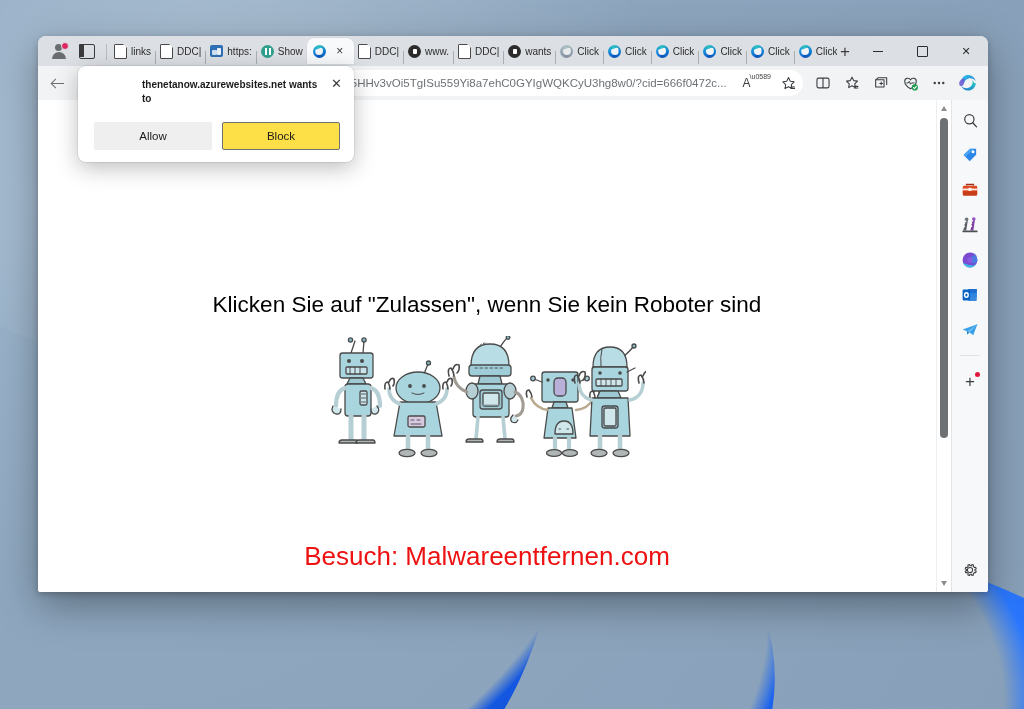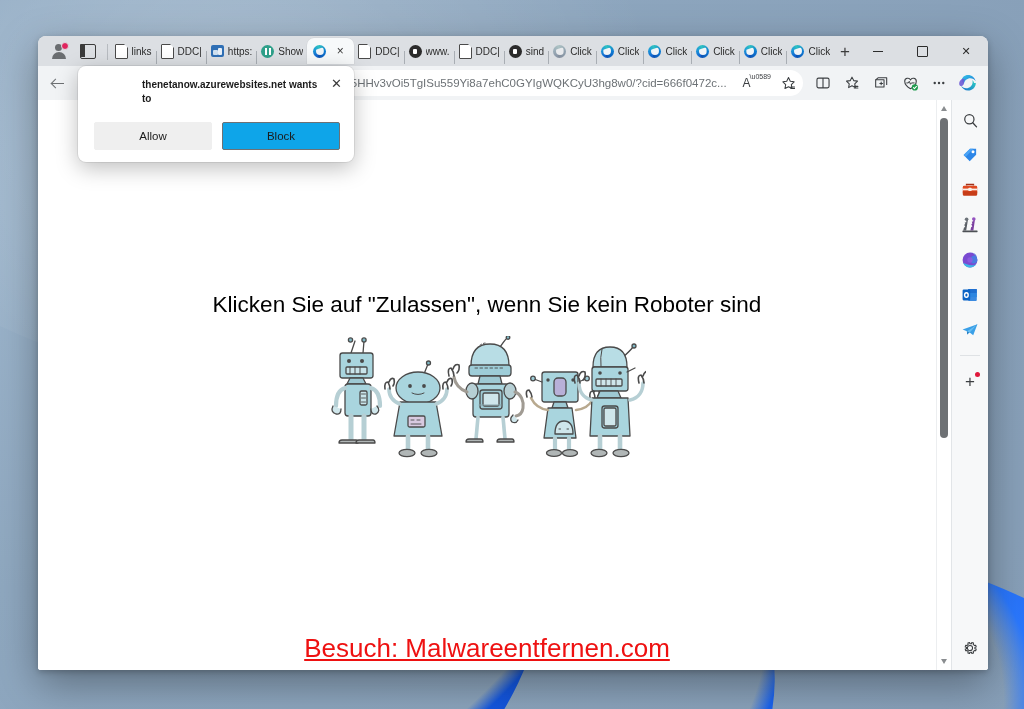--- a/index.html
+++ b/index.html
@@ -38,21 +38,21 @@
     background:radial-gradient(ellipse at 40% 30%, rgba(30,110,255,0) 52%, #3c8bff 56%, #1c55d8 70%, rgba(10,40,150,0) 86%);
     transform:rotate(6deg);
   }
   .glowtop{
     position:absolute;left:-200px;top:-260px;width:900px;height:640px;border-radius:50%;
     background:radial-gradient(ellipse at 50% 60%, rgba(255,255,255,.22) 0%, rgba(255,255,255,0) 65%);
   }
 
   
   #window{
-    position:absolute;left:38px;top:36px;width:950px;height:634px;
+    position:absolute;left:38px;top:36px;width:950px;height:556px;
     background:#eceef0;
     border-radius:8px 8px 3px 3px;
     box-shadow:0 14px 42px rgba(0,0,0,.35), 0 2px 6px rgba(0,0,0,.22);
     overflow:hidden;
     display:flex;flex-direction:column;
   }
 
   
   #tabstrip{
     height:30px;background:#dcdfe3;
@@ -160,22 +160,22 @@
   #contentrow{flex:1;display:flex;min-height:0;background:#fff;}
   #page{
     flex:1;position:relative;background:#fff;overflow:hidden;min-width:0;
   }
   #heading{
     position:absolute;left:0;right:0;top:192px;text-align:center;
     font-size:22.5px;color:#000;font-family:"Liberation Sans", sans-serif;
   }
   #robots{position:absolute;left:0;right:0;top:236px;display:flex;justify-content:center;}
   #footer{
-    position:absolute;left:0;right:0;bottom:6px;text-align:center;
-    color:#ee1111;font-size:26px;font-family:"Liberation Sans", sans-serif;text-decoration:underline;
+    position:absolute;left:0;right:0;bottom:20px;text-align:center;
+    color:#ee1111;font-size:26px;font-family:"Liberation Sans", sans-serif;
   }
 
   
   #scroll{width:14px;background:#fff;border-left:1px solid #eceef0;position:relative;flex:none;}
   #scroll .sa{position:absolute;left:3.5px;width:0;height:0;border-left:3.5px solid transparent;border-right:3.5px solid transparent;}
   #scroll .up{top:6px;border-bottom:5px solid #8a8d90;}
   #scroll .dn{bottom:6px;border-top:5px solid #8a8d90;}
   #thumb{position:absolute;left:3px;top:18px;width:8px;height:320px;background:#6e7174;border-radius:4px;}
 
   
@@ -210,21 +210,21 @@
   #permpopup .prow .plabel{font-size:11px;color:#2b2b2b;}
   .bell{width:13px;height:14px;position:relative;flex:none;}
   .bell:before{content:"";position:absolute;left:1px;top:1px;width:11px;height:9px;border:1.2px solid #3b3e41;border-radius:5px 5px 0 0;border-bottom:none;}
   .bell:after{content:"";position:absolute;left:0;top:9.5px;width:13px;height:1.2px;background:#3b3e41;border-radius:1px;}
   .bellclap{position:absolute;left:4.5px;top:11px;width:4px;height:2.5px;border:1.2px solid #3b3e41;border-top:none;border-radius:0 0 3px 3px;}
   #permpopup .pbtns{display:flex;gap:10px;margin-top:17px;}
   .pbtn{
     flex:1;height:26px;border-radius:2px;display:flex;align-items:center;justify-content:center;
     font-size:11.5px;color:#1b1b1b;background:#efefef;border:1px solid #efefef;
   }
-  .pbtn.primary{background:#0ea5e9;border:1.6px solid #6e7174;}
+  .pbtn.primary{background:#fde047;border:1.6px solid #6e7174;}
 
   svg{display:block;}
 </style>
 </head>
 <body>
 
 <div id="desktop">
   <div class="glowtop"></div>
   <div class="swirl s1"></div>
   <div class="swirl s2"></div>
@@ -282,21 +282,21 @@
           <span class="tlabel">www.</span>
         </div>
         <span class="tsep"></span>
         <div class="tab">
           <span class="fav fav-doc"></span>
           <span class="tlabel">DDC|</span>
         </div>
         <span class="tsep"></span>
         <div class="tab">
           <span class="fav fav-lock"></span>
-          <span class="tlabel">sind</span>
+          <span class="tlabel">wants</span>
         </div>
         <span class="tsep"></span>
         <div class="tab">
           <span class="fav fav-edge dim"></span>
           <span class="tlabel">Click</span>
         </div>
         <span class="tsep"></span>
         <div class="tab">
           <span class="fav fav-edge"></span>
           <span class="tlabel">Click</span>

